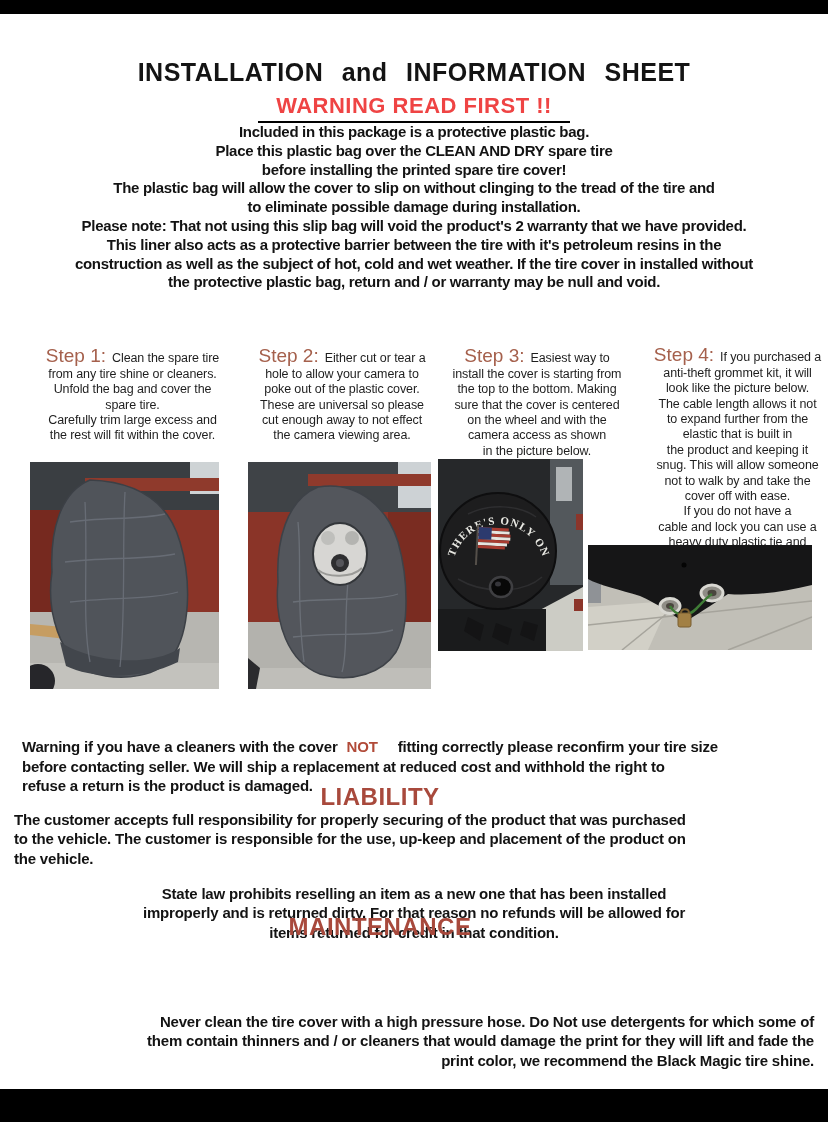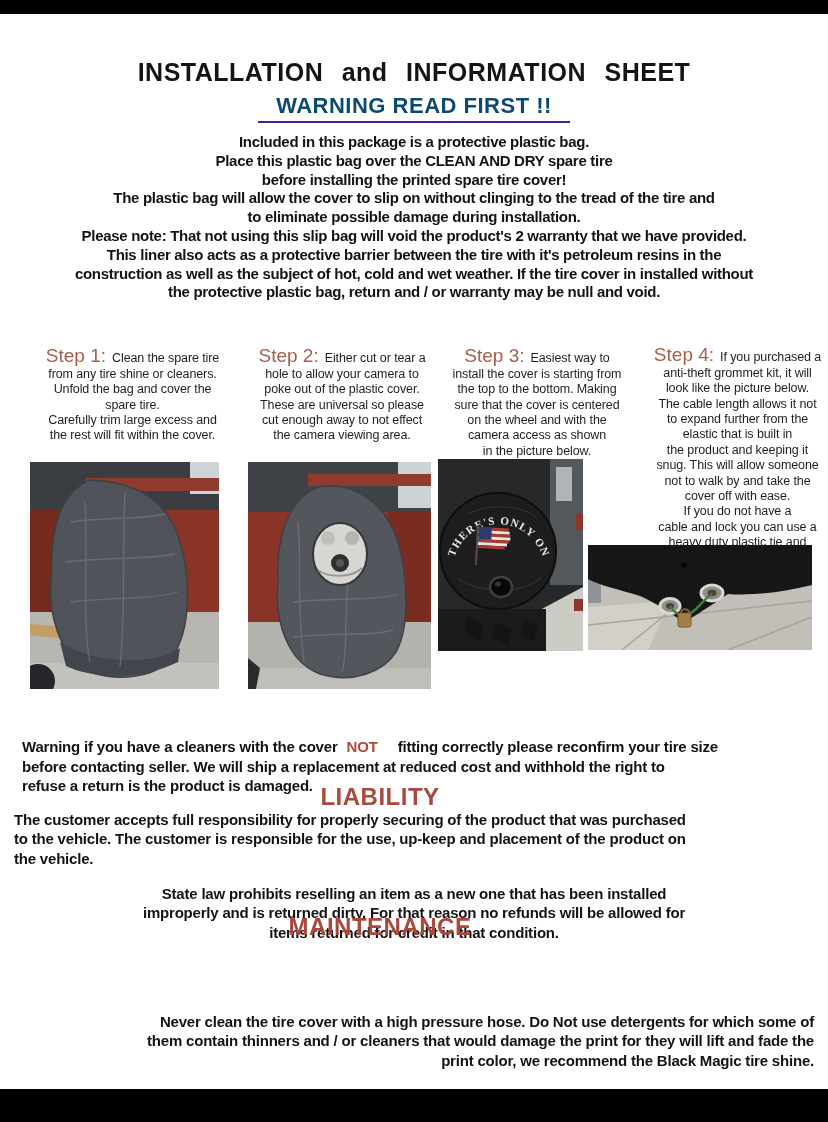--- a/index.html
+++ b/index.html
@@ -4,24 +4,24 @@
 <style>
   html,body{margin:0;padding:0;background:#ffffff;}
   body{width:828px;height:1122px;position:relative;font-family:"Liberation Sans",sans-serif;color:#151515;overflow:hidden;}
   .bar{position:absolute;left:0;width:828px;background:#000;}
   .bar-top{top:0;height:14px;}
   .bar-bottom{top:1089px;height:33px;}
 
   .doc-title{position:absolute;top:59px;left:0;width:828px;text-align:center;
     font-size:25px;font-weight:bold;color:#141414;word-spacing:11px;letter-spacing:.5px;line-height:26px;}
   .warn-head-wrap{position:absolute;top:94px;left:0;width:828px;text-align:center;}
-  .warn-head{display:inline-block;font-size:22px;font-weight:bold;color:#0c4a6e;
-    border-bottom:2px solid #4c1d95;padding:0 18px 3px 18px;letter-spacing:.5px;line-height:24px;}
-
-  .intro{position:absolute;top:133px;left:8px;width:812px;text-align:center;
+  .warn-head{display:inline-block;font-size:22px;font-weight:bold;color:#ef4444;
+    border-bottom:2px solid #000000;padding:0 18px 3px 18px;letter-spacing:.5px;line-height:24px;}
+
+  .intro{position:absolute;top:123px;left:8px;width:812px;text-align:center;
     font-size:15px;font-weight:bold;line-height:18.8px;letter-spacing:-.3px;white-space:pre-line;color:#131313;}
 
   .step{position:absolute;font-size:12.5px;line-height:15.4px;letter-spacing:-.1px;
     white-space:pre-line;color:#1e1e1e;text-align:center;}
   .step-label{font-size:19px;color:#a5604c;margin-right:6px;line-height:15.4px;letter-spacing:0;}
   .step1{left:25px;top:333px;width:215px;}
   .step2{left:237px;top:333px;width:210px;}
   .step3{left:432px;top:333px;width:210px;}
   .step4{left:640px;top:332px;width:195px;}
 

